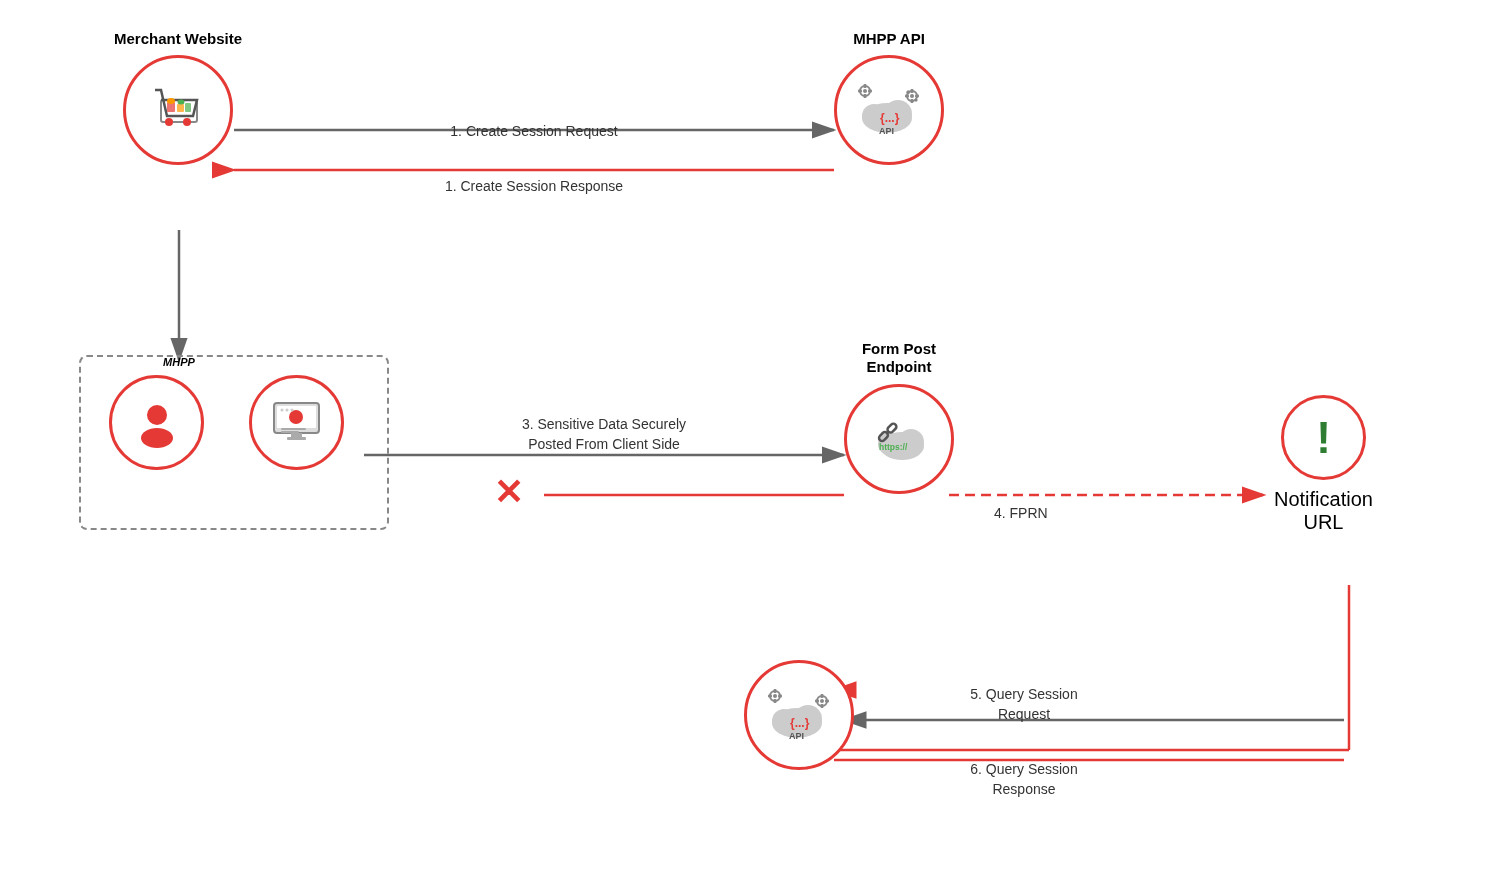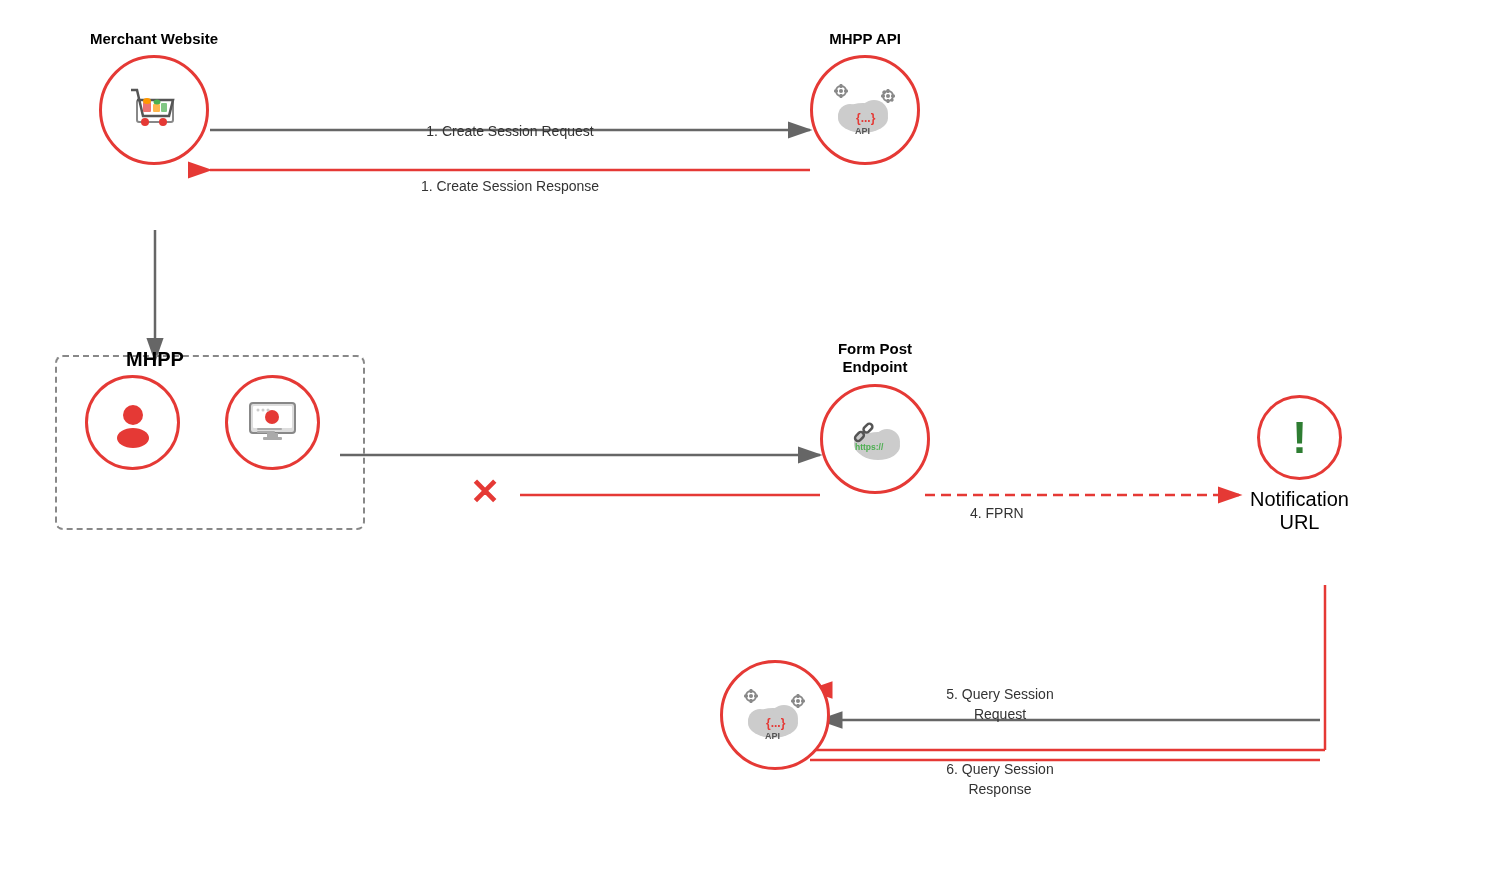--- a/index.html
+++ b/index.html
@@ -8,20 +8,21 @@
       font-family: Arial, sans-serif;
       width: 1487px;
       height: 876px;
       overflow: hidden;
       position: relative;
     }
     .diagram {
       position: relative;
       width: 1188px;
       height: 876px;
+      margin-left: 24px;
     }
     .node {
       position: absolute;
       display: flex;
       flex-direction: column;
       align-items: center;
       justify-content: center;
     }
     .circle {
       border-radius: 50%;
@@ -181,21 +182,21 @@
           <circle cx="8" cy="8" r="2" fill="#888"></circle>
           <rect x="6.5" y="1" width="3" height="4" rx="1" fill="#888"></rect>
           <rect x="6.5" y="11" width="3" height="4" rx="1" fill="#888"></rect>
           <rect x="1" y="6.5" width="4" height="3" rx="1" fill="#888"></rect>
           <rect x="11" y="6.5" width="4" height="3" rx="1" fill="#888"></rect>
         </g>
       </svg>
     </div>
   </div>
 
-  <div class="node-label" style="position:absolute; left:155px; top:340px; transform:translateX(-50%); font-weight:bold; font-size:20px;">
+  <div class="node-label" style="position:absolute; left:155px; top:348px; transform:translateX(-50%); font-weight:bold; font-size:11px;font-style:italic;">
     MHPP
   </div>
 
   <div class="node" style="left:85px; top:375px;">
     <div class="circle circle-md">
       <svg width="50" height="50" viewBox="0 0 50 50">
         <circle cx="25" cy="17" r="10" fill="#e53935"></circle>
         <ellipse cx="25" cy="40" rx="16" ry="10" fill="#e53935"></ellipse>
       </svg>
     </div>
@@ -291,20 +292,23 @@
   </div>
 
   <div class="arrow-label" style="left:310px; top:123px; width:400px; text-align:center;">
     <span>1. Create Session Request</span>
   </div>
 
   <div class="arrow-label" style="left:310px; top:178px; width:400px; text-align:center;">
     <span>1. Create Session Response</span>
   </div>
 
+  <div class="arrow-label" style="left:390px; top:415px; width:380px; text-align:center; line-height:1.4;">
+    <span>3. Sensitive Data Securely<br>Posted From Client Side</span>
+  </div>
 
   <div class="arrow-label" style="left:970px; top:505px; width:160px; text-align:left;">
     <span>4. FPRN</span>
   </div>
 
   <div class="arrow-label" style="left:900px; top:685px; width:200px; line-height:1.4;">
     <span>5. Query Session<br>Request</span>
   </div>
 
   <div class="arrow-label" style="left:900px; top:760px; width:200px; text-align:center; line-height:1.4;">

